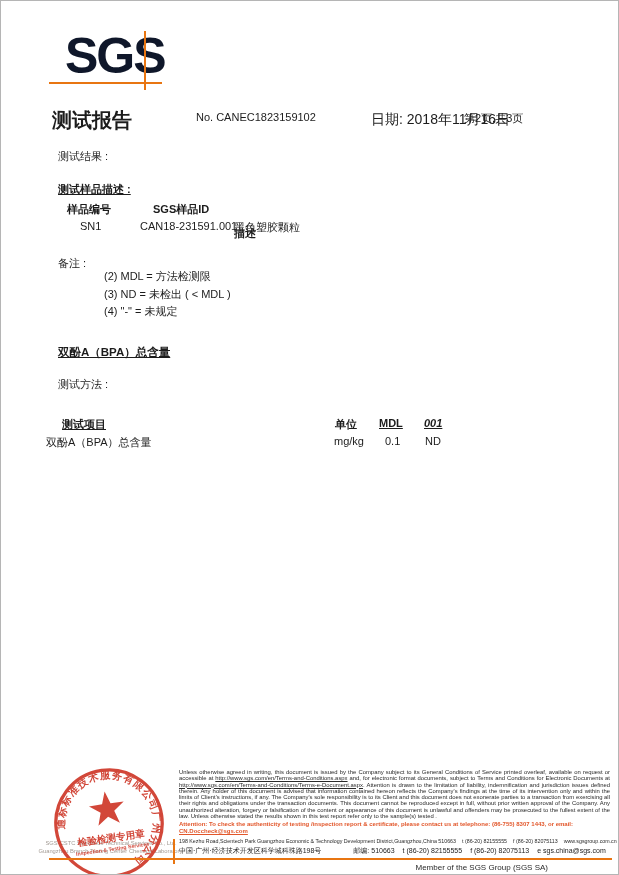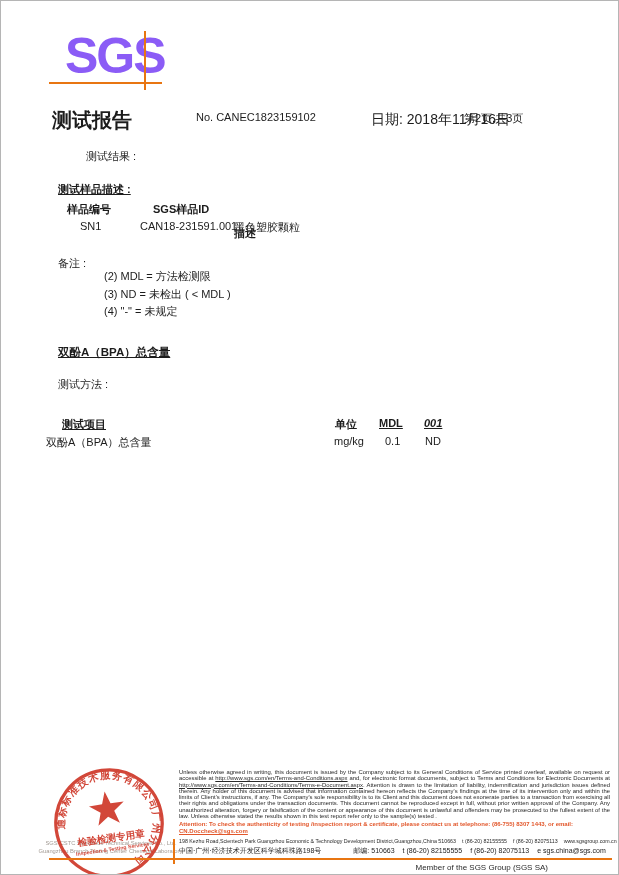--- a/index.html
+++ b/index.html
@@ -6,33 +6,33 @@
   html,body { background:#e9e9e9; }
   body { font-family:"Liberation Sans","DejaVu Sans",sans-serif; color:#1c1c1c; }
   .page {
     position:relative; width:619px; height:875px; margin:0 auto;
     background:#ffffff; border:1px solid #b5b5b5; overflow:hidden;
   }
   .abs { position:absolute; }
 
   
   .logo-text { position:absolute; left:64px; top:30px; font-size:50px; font-weight:bold;
-               color:#8b5cf6; letter-spacing:-2px; line-height:1; }
+               color:#0f172a; letter-spacing:-2px; line-height:1; }
   .logo-hline { position:absolute; left:48px; top:81px; width:113px; height:2px; background:#e87511; }
   .logo-vline { position:absolute; left:143px; top:30px; width:2px; height:59px; background:#e87511; }
 
   
   .doc-title { left:51px; top:106px; font-size:20px; font-weight:bold; }
   .report-no { left:195px; top:110px; font-size:11px; }
   .report-date { left:370px; top:110px; font-size:14px; }
   .report-pages { left:463px; top:110px; font-size:11px; }
 
   .t11 { font-size:11px; }
 
-  .results-label { left:57px; top:148px;margin-left:28px; }
+  .results-label { left:57px; top:148px; }
   .sample-heading { left:57px; top:181px; font-weight:bold; text-decoration:underline; }
 
   .st-h1 { left:66px; top:201px; font-weight:bold; }
   .st-h2 { left:152px; top:201px; font-weight:bold; }
   .st-h3 { left:233px; top:201px; font-weight:bold;margin-top:24px; }
   .st-r1 { left:79px; top:219px; }
   .st-r2 { left:139px; top:219px; }
   .st-r3 { left:233px; top:219px; }
 
   .remarks-label { left:57px; top:255px; }

